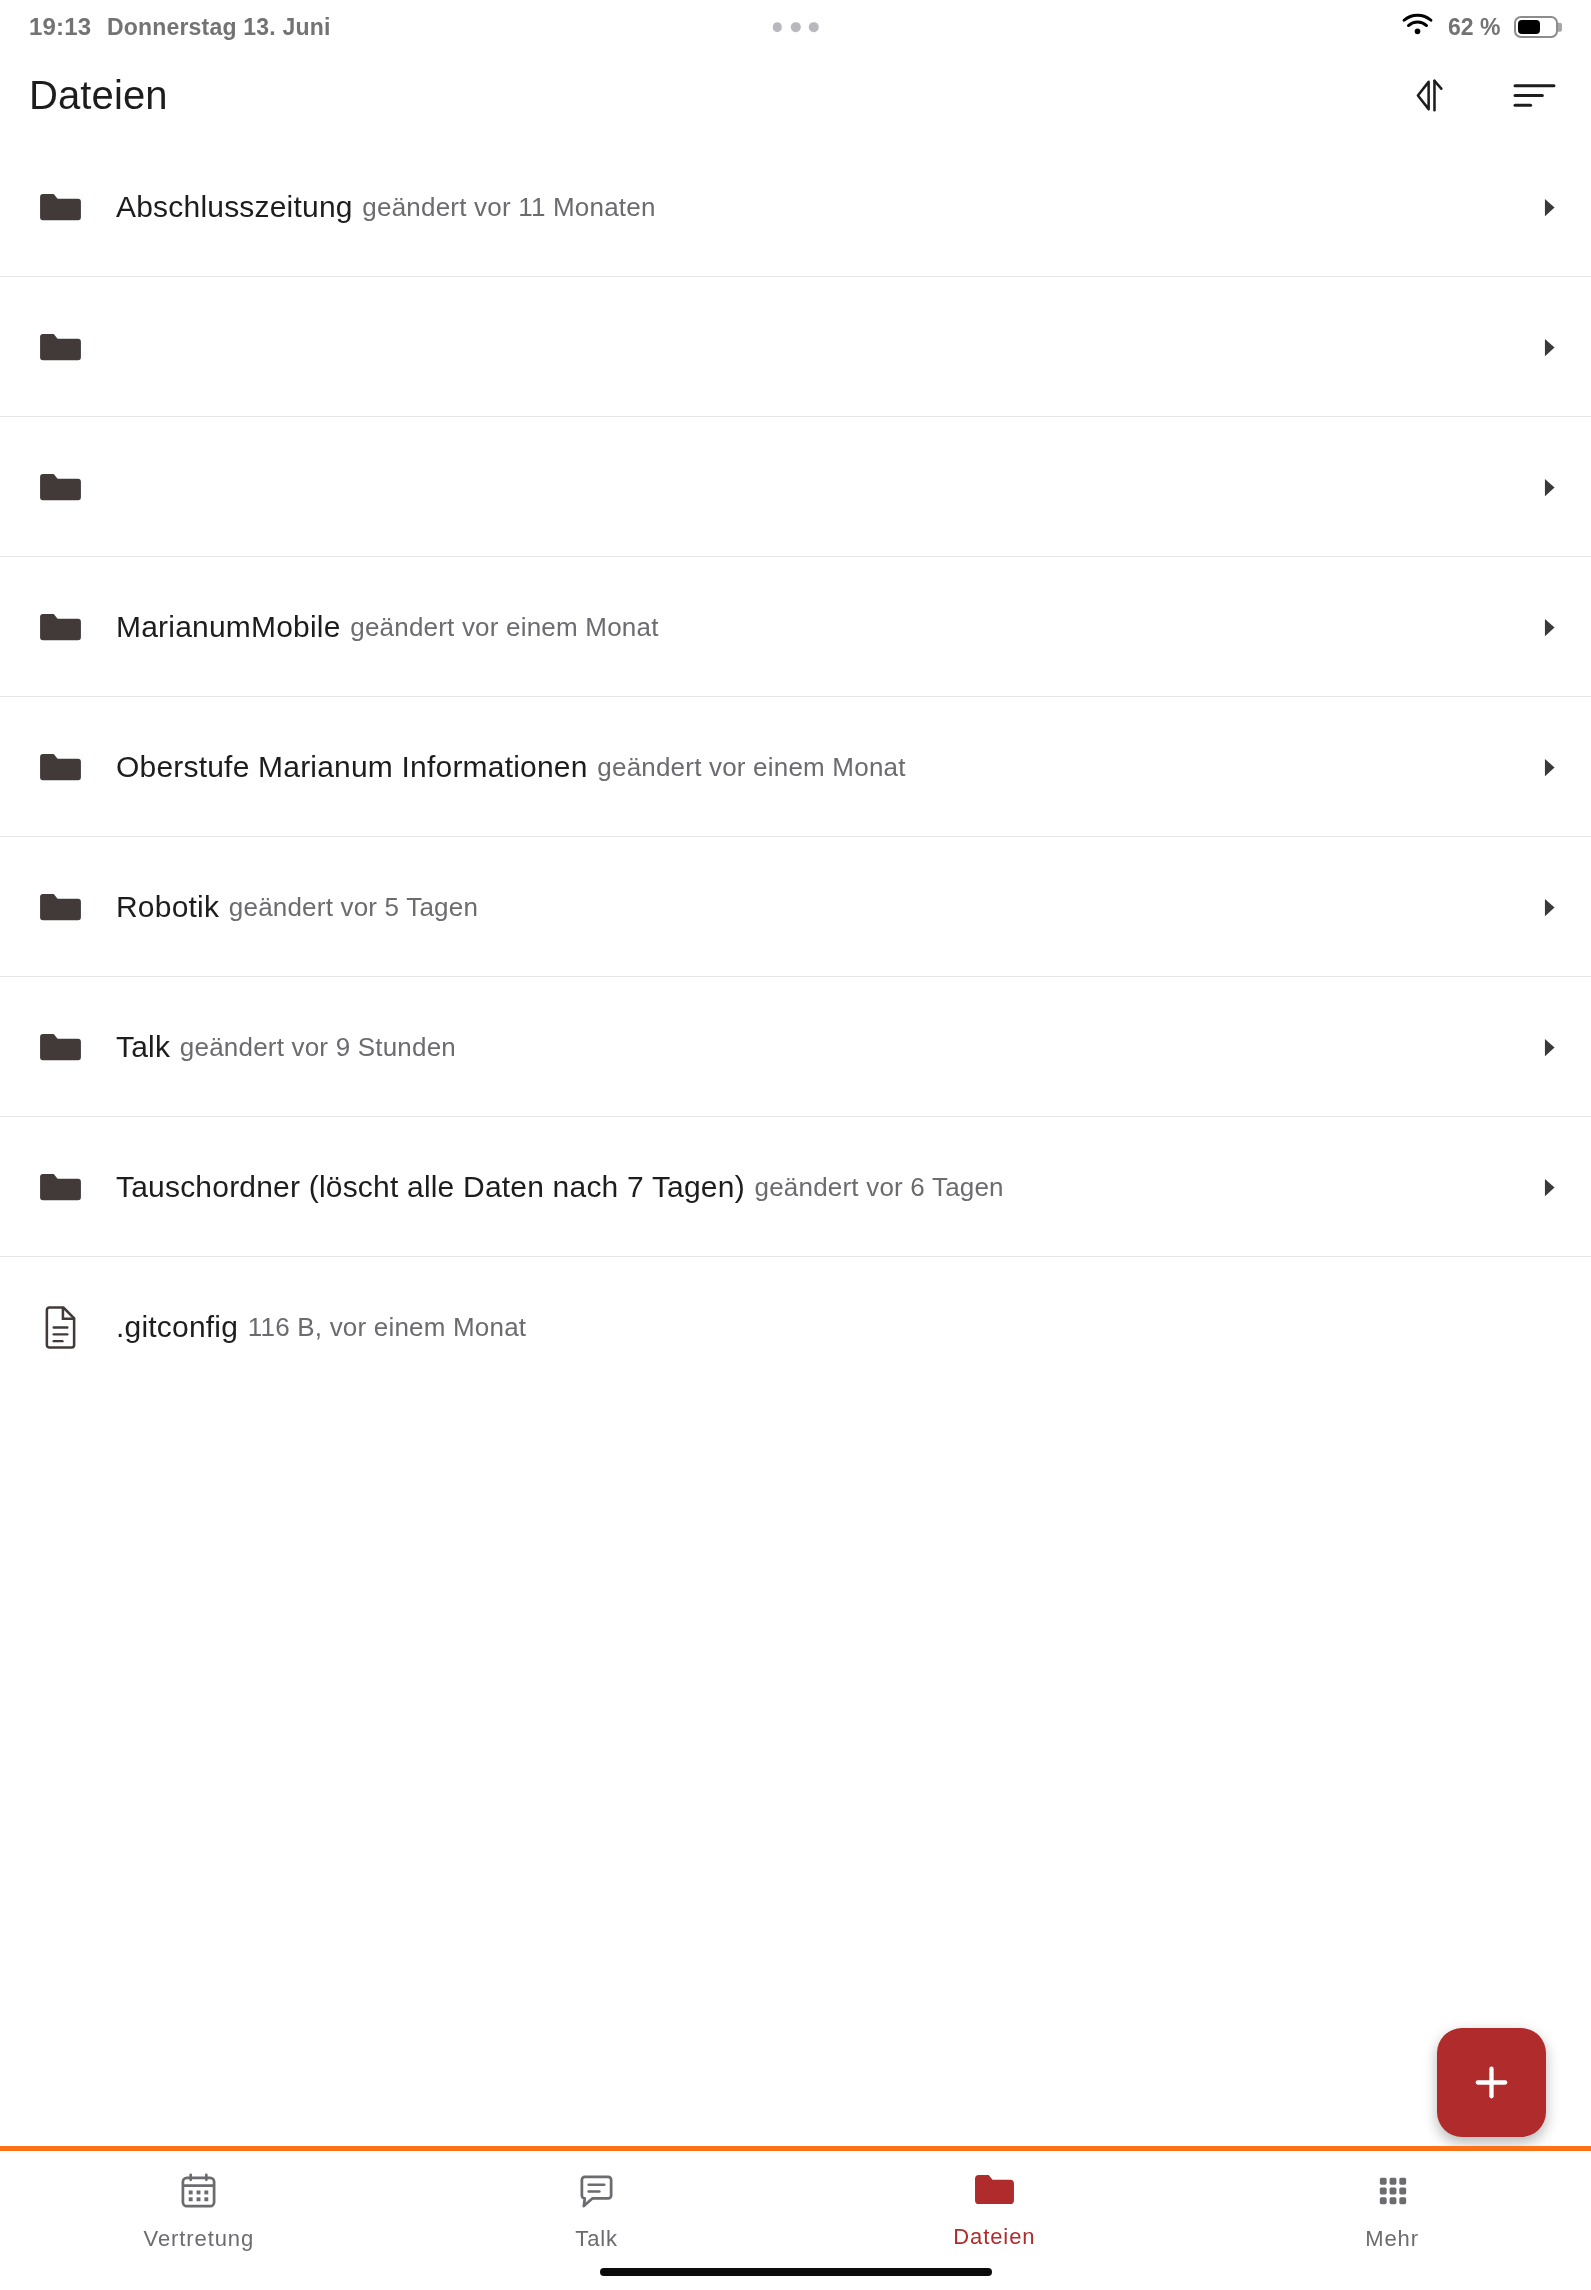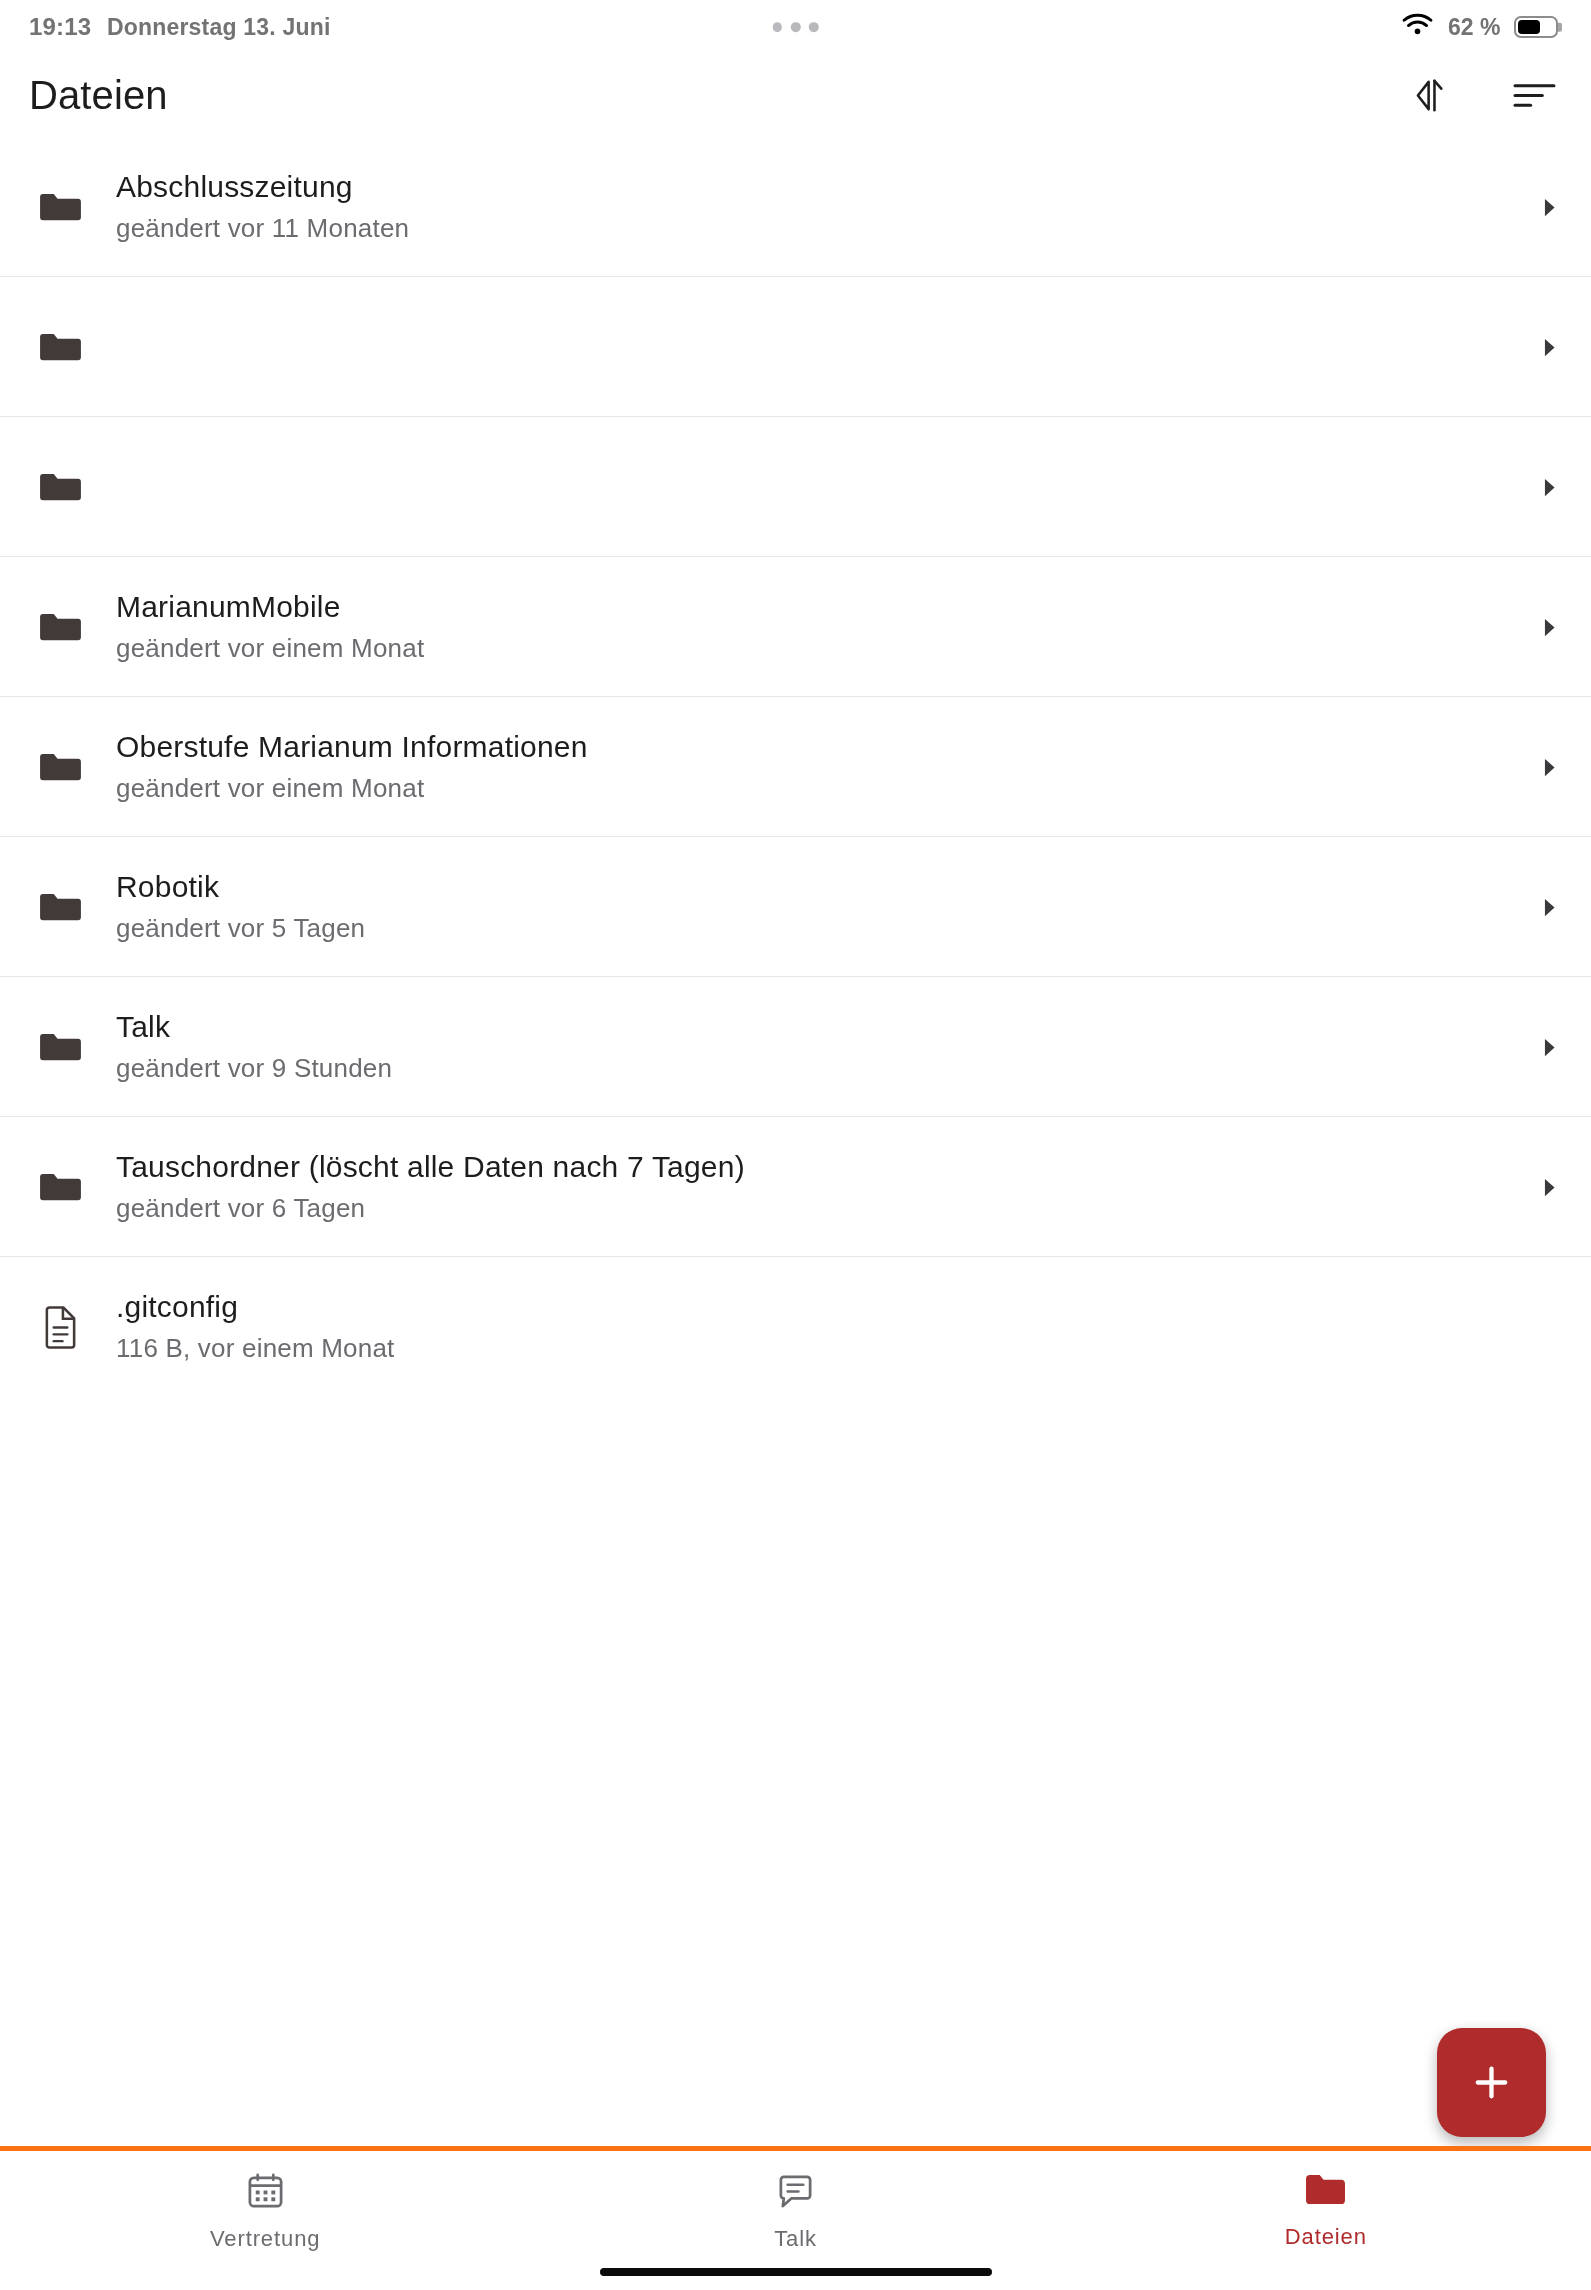--- a/index.html
+++ b/index.html
@@ -107,21 +107,21 @@
     background: #e7e7ea;
   }
   .row-icon {
     width: 62px;
     min-width: 62px;
     display: flex;
     align-items: center;
     justify-content: center;
     margin-right: 25px;
   }
-  .row-text { display: flex; flex-direction: column; gap: 9.7px; min-width: 0; }
+  .row-text { display: flex; flex-direction: row; gap: 9.7px; min-width: 0; align-items: center; }
   .row-title {
     font-size: 30px;
     font-weight: 400;
     color: #1d1d1f;
     letter-spacing: 0.2px;
     white-space: nowrap;
   }
   .row-sub {
     font-size: 26px;
     font-weight: 400;
@@ -439,16 +439,34 @@
 
   <button class="tab active">
     <span>
       <svg width="43" height="37" viewBox="0 0 44 38">
         <path d="M2 8a4 4 0 0 1 4-4h10l4 5h18a4 4 0 0 1 4 4v17a4 4 0 0 1-4 4H6a4 4 0 0 1-4-4z" fill="#b02b2b"></path>
       </svg>
     </span>
     <span class="tab-label">Dateien</span>
   </button>
 
+  <button class="tab">
+    <span>
+      <svg width="39" height="39" viewBox="0 0 40 40">
+        <g fill="#6b6b70">
+          <rect x="7" y="7" width="7" height="7" rx="1.6"></rect>
+            <rect x="17" y="7" width="7" height="7" rx="1.6"></rect>
+            <rect x="27" y="7" width="7" height="7" rx="1.6"></rect>
+          <rect x="7" y="17" width="7" height="7" rx="1.6"></rect>
+            <rect x="17" y="17" width="7" height="7" rx="1.6"></rect>
+            <rect x="27" y="17" width="7" height="7" rx="1.6"></rect>
+          <rect x="7" y="27" width="7" height="7" rx="1.6"></rect>
+            <rect x="17" y="27" width="7" height="7" rx="1.6"></rect>
+            <rect x="27" y="27" width="7" height="7" rx="1.6"></rect>
+        </g>
+      </svg>
+    </span>
+    <span class="tab-label">Mehr</span>
+  </button>
 
   <div class="home-indicator"></div>
 </div>
 
 
 </body></html>

